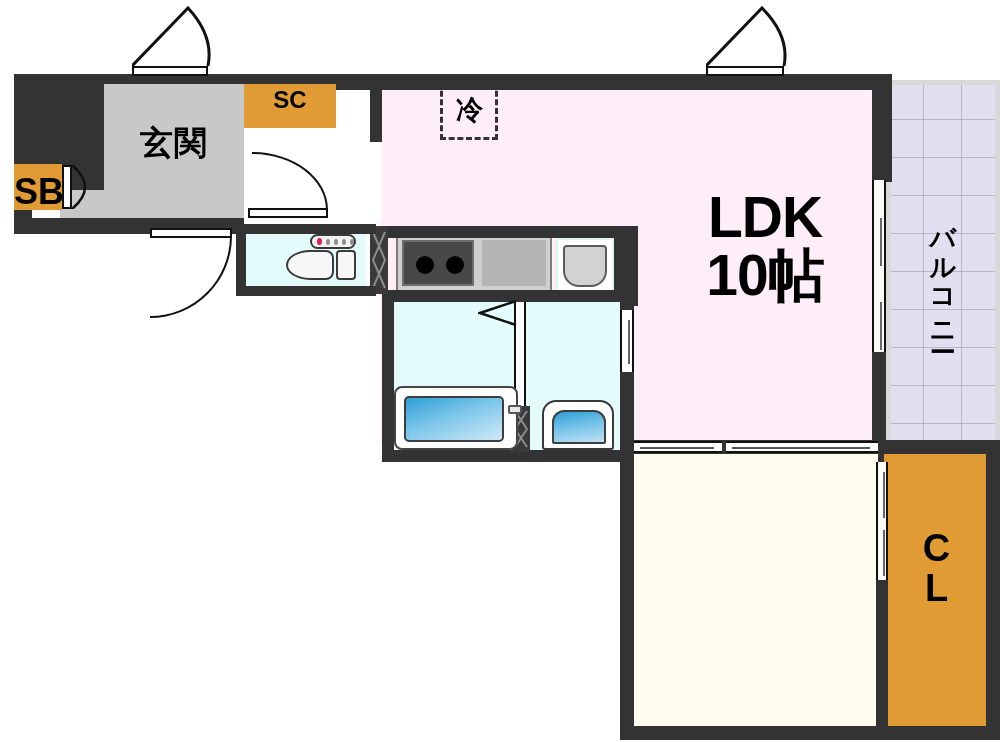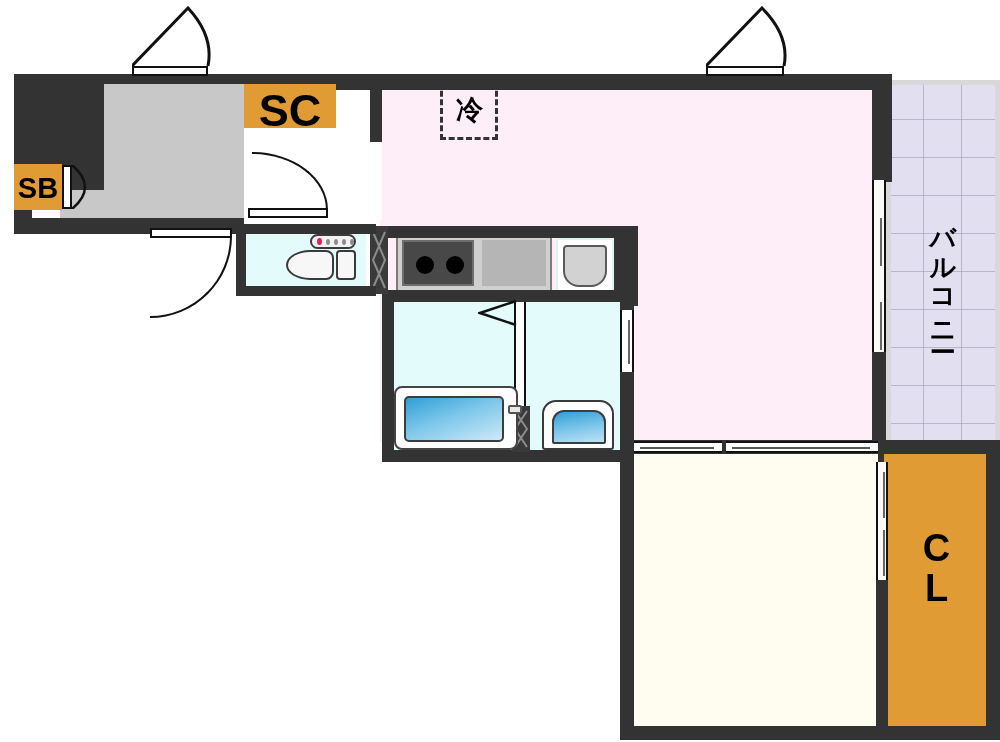--- a/index.html
+++ b/index.html
@@ -46,22 +46,22 @@
     color: #000000;
     font-weight: bold;
     text-align: center;
     line-height: 1.02;
     white-space: pre-line;
     letter-spacing: -1px;
   }
   .lbl-ldk   { font-size: 57px; }
   .lbl-bed   { font-size: 52px; }
   .lbl-genkan{ font-size: 33px; letter-spacing: 1px; }
-  .lbl-sc    { font-size: 45px; letter-spacing: 0px; }
-  .lbl-sb    { font-size: 29px; letter-spacing: 0px; }
+  .lbl-sc    { font-size: 24px; letter-spacing: 0px; }
+  .lbl-sb    { font-size: 36px; letter-spacing: 0px; }
   .lbl-cl    { font-size: 38px; line-height: 1.25; }
   .lbl-rei   { font-size: 27px; }
   .lbl-balcony{
     font-size: 26px;
     writing-mode: vertical-rl;
     text-orientation: upright;
     letter-spacing: 3px;
     font-weight: bold;
   }
 
@@ -178,20 +178,21 @@
 
   <div class="abs room-balcony balcony-grid balcony-border" style="left:886px; top:80px; width:114px; height:372px;"></div>
   <div class="label lbl-balcony" style="left:886px; top:190px; width:114px; height:170px; display:flex; align-items:center; justify-content:center;">バルコニー</div>
 
   <div class="abs wall" style="left:14px; top:74px; width:118px; height:136px;"></div>
 
   <div class="abs wall" style="left:14px; top:74px; width:878px; height:16px;"></div>
 
   <div class="abs room-genkan" style="left:104px; top:84px; width:140px; height:136px;"></div>
   <div class="abs room-genkan" style="left:60px; top:190px; width:184px; height:30px;"></div>
+  <div class="label lbl-genkan" style="left:104px; top:126px; width:140px;">玄関</div>
 
   <div class="abs wall" style="left:14px; top:74px; width:18px; height:160px;"></div>
 
   <div class="abs wall" style="left:14px; top:218px; width:230px; height:16px;"></div>
 
   <div class="abs closet" style="left:14px; top:164px; width:48px; height:46px;"></div>
   <div class="label lbl-sb" style="left:14px; top:174px; width:48px;">SB</div>
 
   <div class="abs door-leaf" style="left:62px; top:165px; width:10px; height:44px;"></div>
   <div class="abs" style="left:72px; top:165px; width:28px; height:44px;">
@@ -231,20 +232,22 @@
         <path d="M0 60 L56 2 Q84 30 78 60" fill="none" stroke="#111" stroke-width="3"></path>
       </svg>
   </div>
 
   <div class="abs wall" style="left:784px; top:74px; width:108px; height:108px;"></div>
 
   <div class="abs room-ldk" style="left:380px; top:90px; width:504px; height:352px;"></div>
 
   <div class="abs room-white" style="left:336px; top:90px; width:46px; height:130px;"></div>
 
+  <div class="label lbl-ldk" style="left:640px; top:188px; width:250px;">LDK
+10帖</div>
 
   <div class="abs fridge-box" style="left:440px; top:82px; width:58px; height:58px;">
     <span class="label lbl-rei" style="position:static;">冷</span>
   </div>
 
   <div class="abs wall" style="left:370px; top:74px; width:12px; height:68px;"></div>
 
   <div class="abs wall" style="left:872px; top:90px; width:14px; height:100px;"></div>
   <div class="abs slide-v" style="left:872px; top:180px; width:14px; height:88px;">
     <div class="abs slide-line-v" style="left:6px; top:38px; height:48px;"></div>

